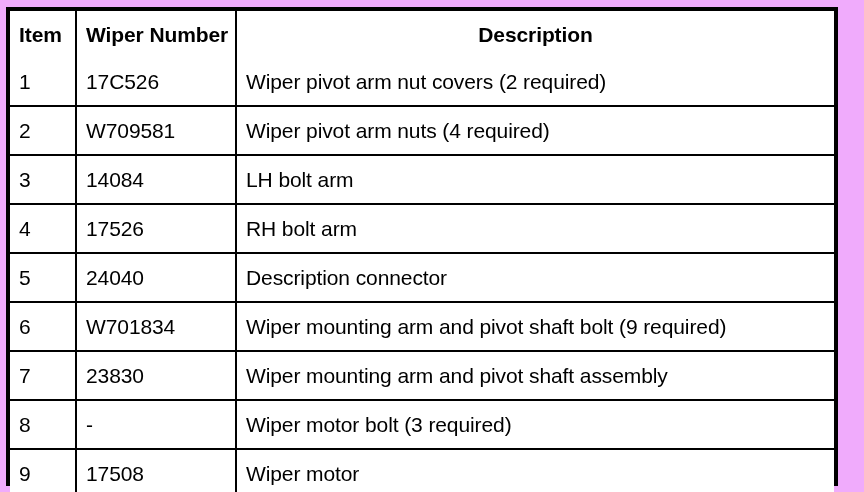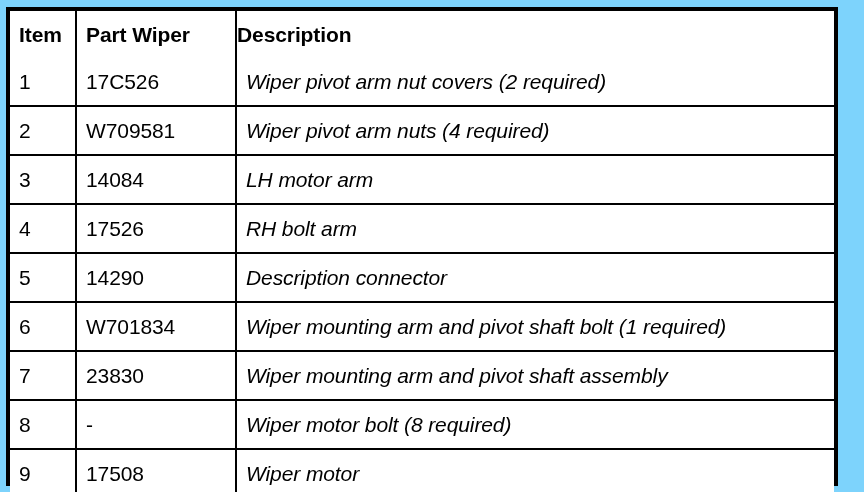--- a/index.html
+++ b/index.html
@@ -13,21 +13,21 @@
     height: 492px;
     overflow: hidden;
     font-family: "Liberation Sans", sans-serif;
     color: #000000;
   }
 
   #page-root {
     position: relative;
     width: 864px;
     height: 492px;
-    background: #7dd3fc;
+    background: #f0abfc;
   }
 
   .parts-table-wrap {
     position: absolute;
     left: 6px;
     top: 7px;
     width: 832px;
     height: 479px;
     box-sizing: border-box;
     border: 4px solid #000000;
@@ -64,95 +64,96 @@
     overflow: hidden;
     background: #ffffff;
   }
 
   table.parts-table th {
     font-weight: bold;
     border-bottom: 3px solid #000000;
   }
 
   table.parts-table th.th-desc {
+    text-align: center;
     padding-left: 0;
   }
 
   table.parts-table th:last-child,
   table.parts-table td:last-child {
     border-right: 0;
   }
 
   table.parts-table tr:last-child th,
   table.parts-table tr:last-child td {
     border-bottom: 0;
   }
 
   td.cell-item { letter-spacing: 0; }
   td.cell-part { letter-spacing: 0.2px; }
-  td.cell-desc { letter-spacing: -0.15px; font-style: italic; }
+  td.cell-desc { letter-spacing: -0.15px; }
 </style>
 </head>
 <body>
 
 <div id="page-root">
   <div class="parts-table-wrap">
     <table class="parts-table">
       <colgroup>
         <col class="col-item">
         <col class="col-part">
         <col class="col-desc">
       </colgroup>
       <thead>
         <tr>
           <th class="th-item">Item</th>
-          <th class="th-part">Part Wiper</th>
+          <th class="th-part">Wiper Number</th>
           <th class="th-desc">Description</th>
         </tr>
       </thead>
       <tbody id="table-body">
           <tr>
             <td class="cell-item">1</td>
             <td class="cell-part">17C526</td>
             <td class="cell-desc">Wiper pivot arm nut covers (2 required)</td>
           </tr>
           <tr>
             <td class="cell-item">2</td>
             <td class="cell-part">W709581</td>
             <td class="cell-desc">Wiper pivot arm nuts (4 required)</td>
           </tr>
           <tr>
             <td class="cell-item">3</td>
             <td class="cell-part">14084</td>
-            <td class="cell-desc">LH motor arm</td>
+            <td class="cell-desc">LH bolt arm</td>
           </tr>
           <tr>
             <td class="cell-item">4</td>
             <td class="cell-part">17526</td>
             <td class="cell-desc">RH bolt arm</td>
           </tr>
           <tr>
             <td class="cell-item">5</td>
-            <td class="cell-part">14290</td>
+            <td class="cell-part">24040</td>
             <td class="cell-desc">Description connector</td>
           </tr>
           <tr>
             <td class="cell-item">6</td>
             <td class="cell-part">W701834</td>
-            <td class="cell-desc">Wiper mounting arm and pivot shaft bolt (1 required)</td>
+            <td class="cell-desc">Wiper mounting arm and pivot shaft bolt (9 required)</td>
           </tr>
           <tr>
             <td class="cell-item">7</td>
             <td class="cell-part">23830</td>
             <td class="cell-desc">Wiper mounting arm and pivot shaft assembly</td>
           </tr>
           <tr>
             <td class="cell-item">8</td>
             <td class="cell-part">-</td>
-            <td class="cell-desc">Wiper motor bolt (8 required)</td>
+            <td class="cell-desc">Wiper motor bolt (3 required)</td>
           </tr>
           <tr>
             <td class="cell-item">9</td>
             <td class="cell-part">17508</td>
             <td class="cell-desc">Wiper motor</td>
           </tr>
         </tbody>
     </table>
   </div>
 </div>

